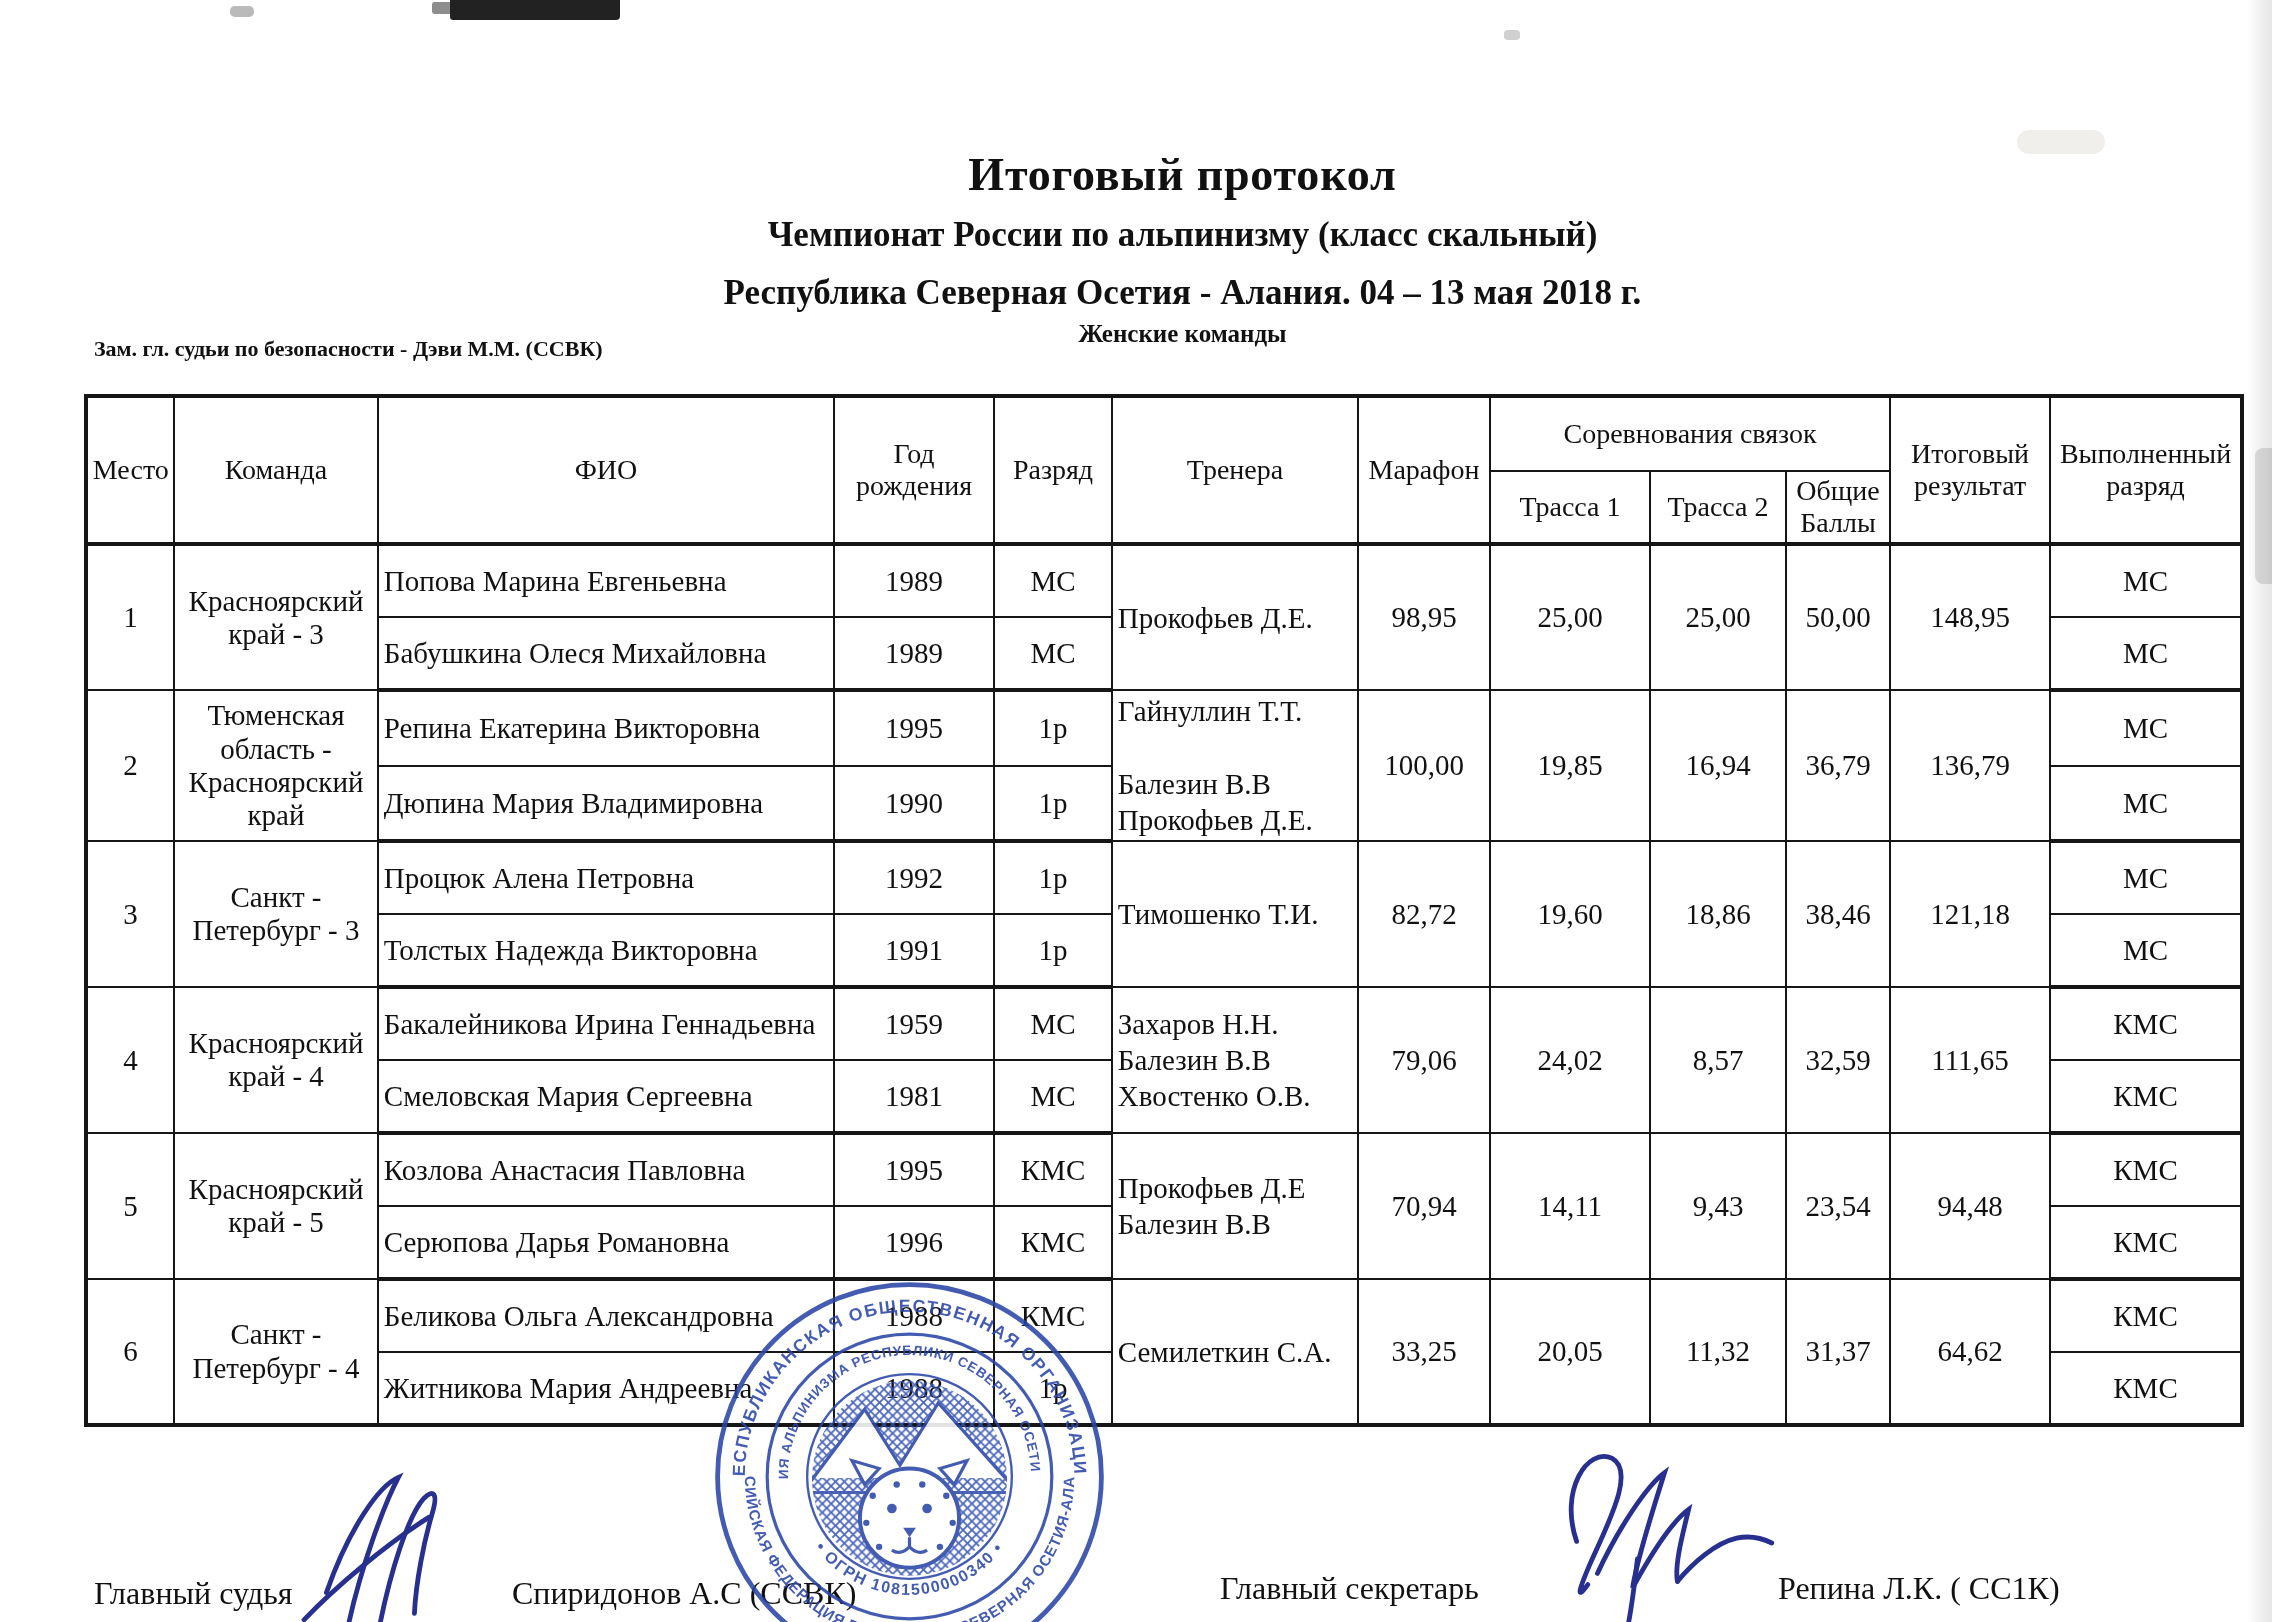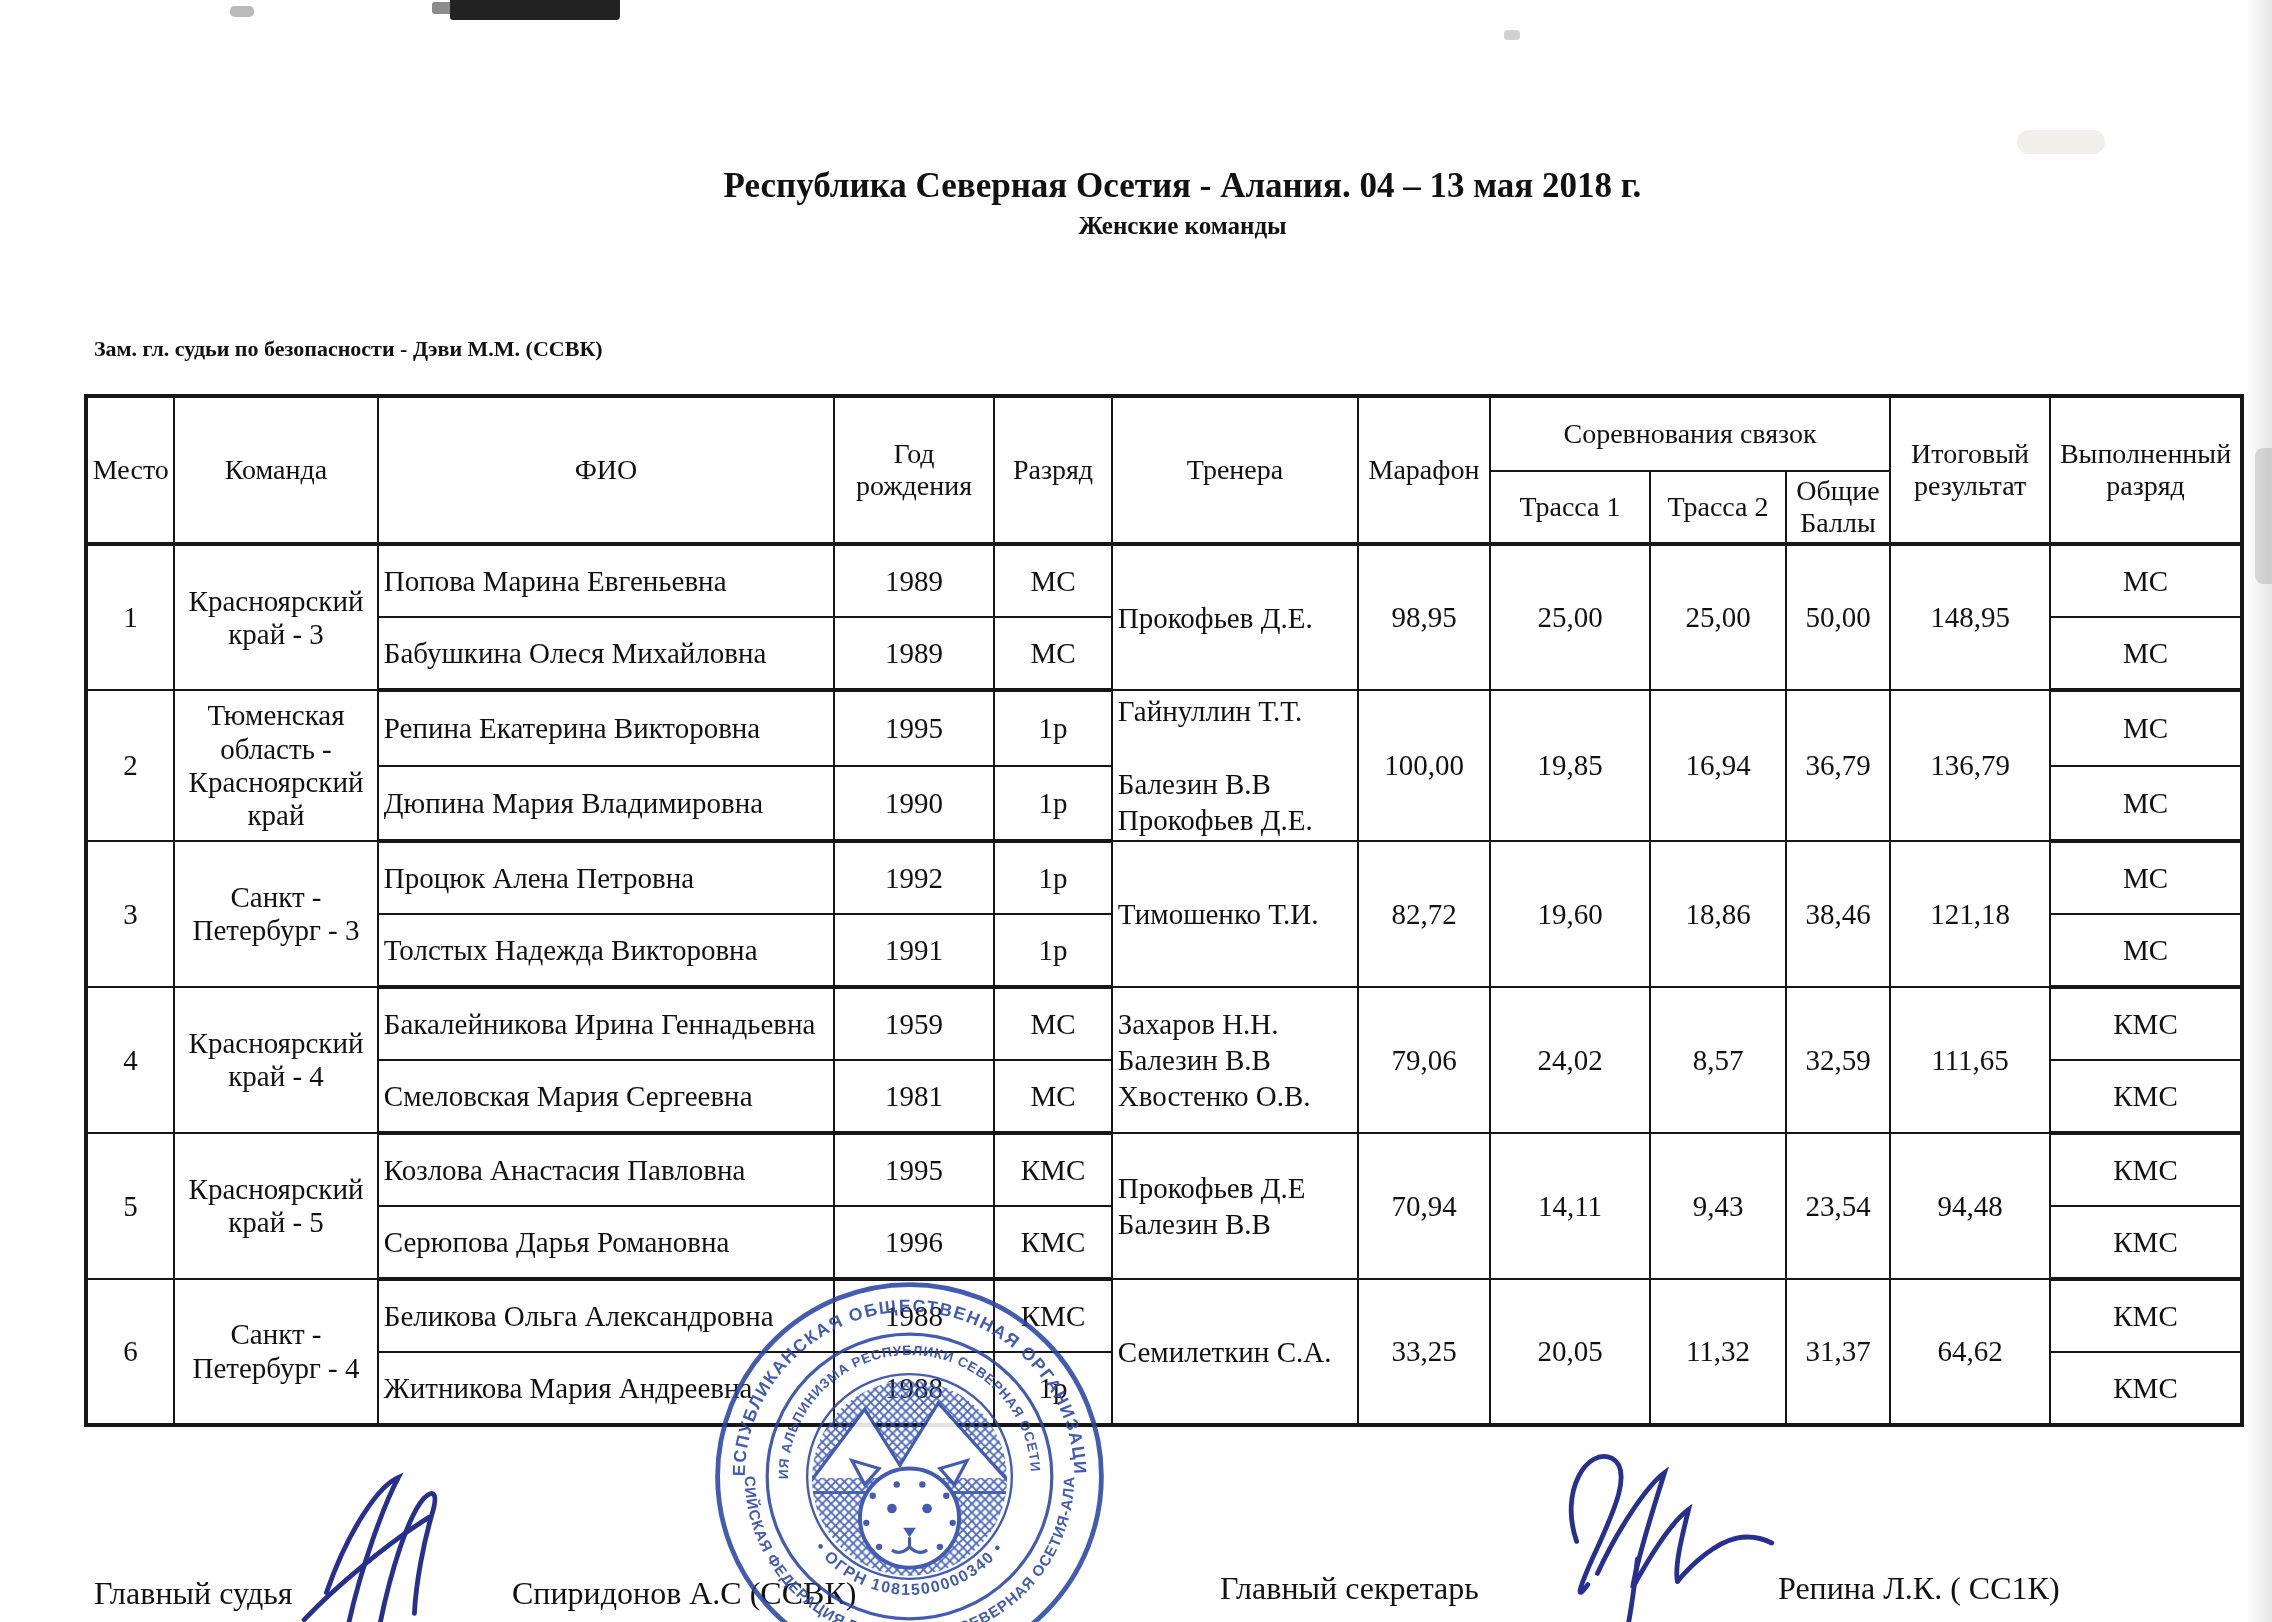--- a/index.html
+++ b/index.html
@@ -81,20 +81,22 @@
 
   <div class="artifact smudge-main-left"></div>
   <div class="artifact smudge-main"></div>
   <div class="artifact smudge-small"></div>
   <div class="artifact smudge-tr"></div>
   <div class="artifact smudge-faint"></div>
   <div class="artifact edge-strip"></div>
   <div class="artifact edge-blob"></div>
 
   <div class="heading">
+    <div class="title">Итоговый протокол</div>
+    <div class="subtitle1">Чемпионат России по альпинизму (класс скальный)</div>
     <div class="subtitle2">Республика Северная Осетия - Алания.  04 – 13 мая 2018 г.</div>
     <div class="subtitle3">Женские команды</div>
   </div>
   <div class="safety-line">Зам. гл. судьи по безопасности - Дэви М.М. (ССВК)</div>
 
   <table class="results">
     <colgroup>
       <col style="width:88px">
         <col style="width:204px">
         <col style="width:456px">

